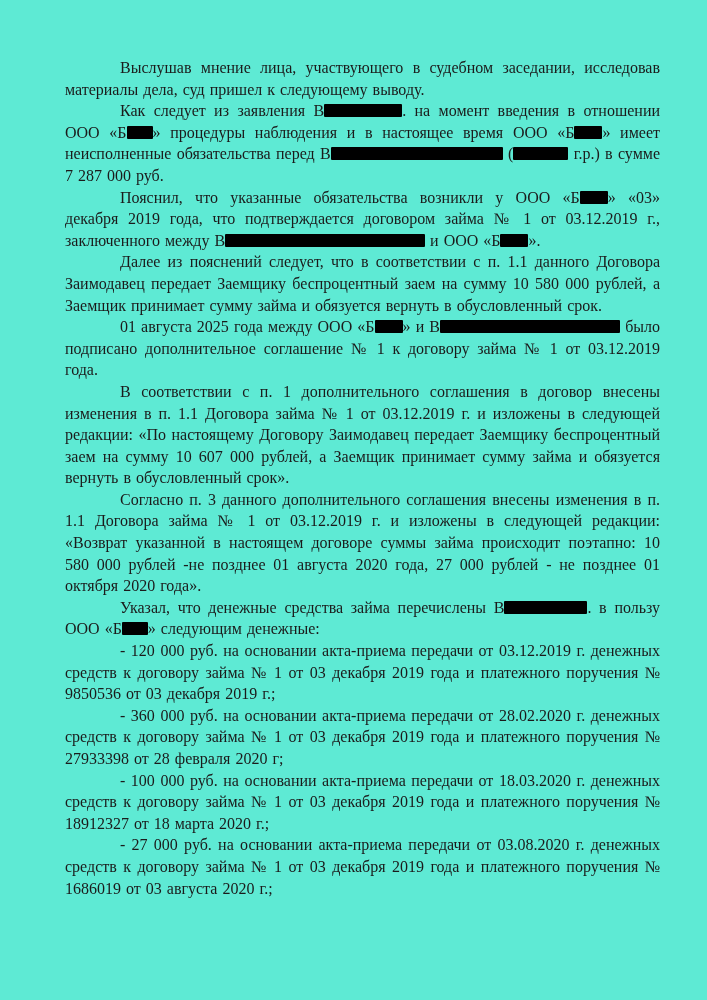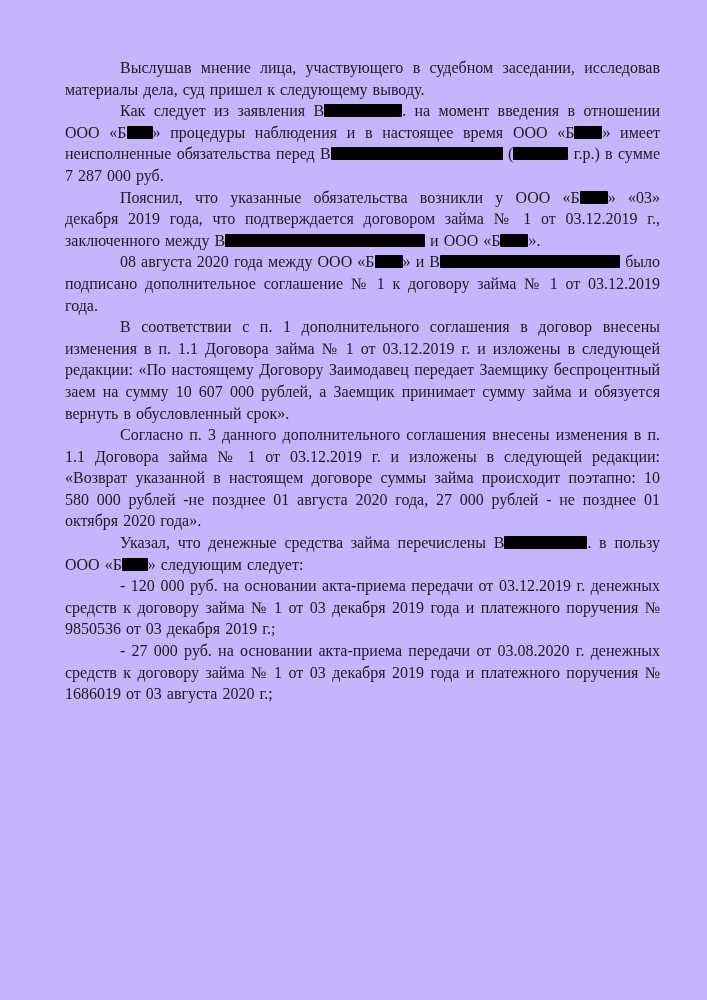--- a/index.html
+++ b/index.html
@@ -9,21 +9,21 @@
   }
   body {
     width: 707px;
     height: 1000px;
     overflow: hidden;
   }
   .scan-page {
     box-sizing: border-box;
     width: 707px;
     height: 1000px;
-    background: #c4b5fd;
+    background: #5eead4;
     padding: 57px 47px 0 65px;
     font-family: "Liberation Serif", "DejaVu Serif", serif;
     font-size: 16px;
     line-height: 21.6px;
     color: #1b1b1b;
   }
   .doc-body p.para {
     margin: 0;
     text-align: justify;
     text-indent: 55px;
@@ -38,20 +38,23 @@
   }
 </style>
 </head>
 <body>
 
 <div class="scan-page">
   <div class="doc-body">
       <p class="para"><span>Выслушав мнение лица, участвующего в судебном заседании, исследовав материалы дела, суд пришел к следующему выводу.</span></p>
       <p class="para"><span>Как следует из заявления В</span><span class="redaction" style="width: 78px; background: rgb(0, 0, 0);"></span><span>. на момент введения в отношении ООО «Б</span><span class="redaction" style="width: 26px; background: rgb(0, 0, 0);"></span><span>» процедуры наблюдения и в настоящее время ООО «Б</span><span class="redaction" style="width: 28px; background: rgb(0, 0, 0);"></span><span>» имеет неисполненные обязательства перед В</span><span class="redaction" style="width: 172px; background: rgb(0, 0, 0);"></span><span> (</span><span class="redaction" style="width: 55px; background: rgb(0, 0, 0);"></span><span> г.р.) в сумме 7 287 000 руб.</span></p>
       <p class="para"><span>Пояснил, что указанные обязательства возникли у ООО «Б</span><span class="redaction" style="width: 28px; background: rgb(0, 0, 0);"></span><span>» «03» декабря 2019 года, что подтверждается договором займа № 1 от 03.12.2019 г., заключенного между В</span><span class="redaction" style="width: 200px; background: rgb(0, 0, 0);"></span><span> и ООО «Б</span><span class="redaction" style="width: 28px; background: rgb(0, 0, 0);"></span><span>».</span></p>
-      <p class="para"><span>08 августа 2020 года между ООО «Б</span><span class="redaction" style="width: 28px; background: rgb(0, 0, 0);"></span><span>» и В</span><span class="redaction" style="width: 180px; background: rgb(0, 0, 0);"></span><span> было подписано дополнительное соглашение № 1 к договору займа № 1 от 03.12.2019 года.</span></p>
+      <p class="para"><span>Далее из пояснений следует, что в соответствии с п. 1.1 данного Договора Заимодавец передает Заемщику беспроцентный заем на сумму 10 580 000 рублей, а Заемщик принимает сумму займа и обязуется вернуть в обусловленный срок.</span></p>
+      <p class="para"><span>01 августа 2025 года между ООО «Б</span><span class="redaction" style="width: 28px; background: rgb(0, 0, 0);"></span><span>» и В</span><span class="redaction" style="width: 180px; background: rgb(0, 0, 0);"></span><span> было подписано дополнительное соглашение № 1 к договору займа № 1 от 03.12.2019 года.</span></p>
       <p class="para"><span>В соответствии с п. 1 дополнительного соглашения в договор внесены изменения в п. 1.1 Договора займа № 1 от 03.12.2019 г. и изложены в следующей редакции: «По настоящему Договору Заимодавец передает Заемщику беспроцентный заем на сумму 10 607 000 рублей, а Заемщик принимает сумму займа и обязуется вернуть в обусловленный срок».</span></p>
       <p class="para"><span>Согласно п. 3 данного дополнительного соглашения внесены изменения в п. 1.1 Договора займа № 1 от 03.12.2019 г. и изложены в следующей редакции: «Возврат указанной в настоящем договоре суммы займа происходит поэтапно: 10 580 000 рублей -не позднее 01 августа 2020 года, 27 000 рублей - не позднее 01 октября 2020 года».</span></p>
-      <p class="para"><span>Указал, что денежные средства займа перечислены В</span><span class="redaction" style="width: 83px; background: rgb(0, 0, 0);"></span><span>. в пользу ООО «Б</span><span class="redaction" style="width: 26px; background: rgb(0, 0, 0);"></span><span>» следующим следует:</span></p>
+      <p class="para"><span>Указал, что денежные средства займа перечислены В</span><span class="redaction" style="width: 83px; background: rgb(0, 0, 0);"></span><span>. в пользу ООО «Б</span><span class="redaction" style="width: 26px; background: rgb(0, 0, 0);"></span><span>» следующим денежные:</span></p>
       <p class="para"><span>- 120 000 руб. на основании акта-приема передачи от 03.12.2019 г. денежных средств к договору займа № 1 от 03 декабря 2019 года и платежного поручения № 9850536 от 03 декабря 2019 г.;</span></p>
+      <p class="para"><span>- 360 000 руб. на основании акта-приема передачи от 28.02.2020 г. денежных средств к договору займа № 1 от 03 декабря 2019 года и платежного поручения № 27933398 от 28 февраля 2020 г;</span></p>
+      <p class="para"><span>- 100 000 руб. на основании акта-приема передачи от 18.03.2020 г. денежных средств к договору займа № 1 от 03 декабря 2019 года и платежного поручения № 18912327 от 18 марта 2020 г.;</span></p>
       <p class="para"><span>- 27 000 руб. на основании акта-приема передачи от 03.08.2020 г. денежных средств к договору займа № 1 от 03 декабря 2019 года и платежного поручения № 1686019 от 03 августа 2020 г.;</span></p>
     </div>
 </div>
 
 </body></html>

